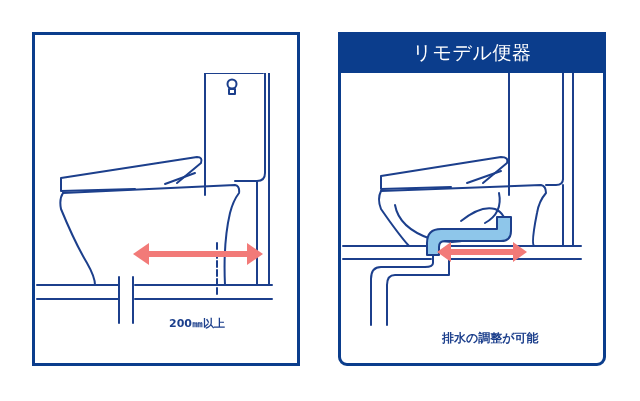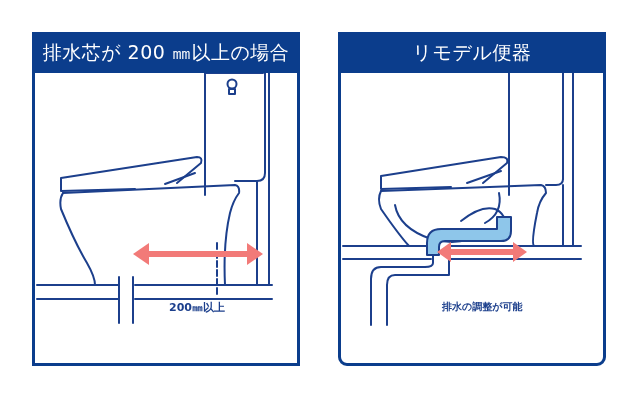--- a/index.html
+++ b/index.html
@@ -8,27 +8,26 @@
   .panel { position:absolute; top:32px; width:268px; height:334px;
            box-sizing:border-box; border:3px solid #0b3d8c; background:#fff; }
   .panel.left { left:32px; }
   .panel.right { left:338px;border-radius:9px; }
   .panel .hdr { position:absolute; left:-3px; top:-3px; width:268px; height:41px;
                 background:#0b3d8c; color:#fff; font-size:19px;
                 display:flex; align-items:center; justify-content:center;
                 letter-spacing:0.5px; }
   .panel svg { position:absolute; left:0; top:38px; }
   .lbl { position:absolute; color:#1c3f8c; font-weight:bold; font-size:11px;
-         white-space:nowrap; background:#fff; padding:0 1px; }
+         white-space:nowrap; background:#fff; padding:16px 1px; }
 </style>
 </head>
 <body>
 
 <div class="panel left">
-  <div class="hdr">排水芯が 200 ㎜以上の場合</div>
   <svg width="262" height="290" viewBox="0 0 262 290">
     <g fill="none" stroke="#1c3f8c" stroke-width="2" stroke-linecap="round" stroke-linejoin="round">
 
       <line x1="234" y1="-26" x2="234" y2="212"></line>
 
       <path d="M170 122 L170 -16 Q170 -22 176 -22 L224 -22 Q230 -22 230 -16 L230 100 Q230 108 222 108 L200 108"></path>
       <line x1="170" y1-="0" x2="228" y2="0"></line>
       <line x1="172" y1="-2" x2="228" y2="-2"></line>
 
       <circle cx="197" cy="11" r="4.5"></circle>
@@ -94,14 +93,14 @@
     </g>
 
     <path d="M156 144 L170 144 L170 158 Q170 168 160 168 L104 168 Q98 168 98 174 L98 182 L86 182 L86 170 Q86 156 100 156 L156 156 Z" fill="#8ec6ea" stroke="#1c3f8c" stroke-width="2" stroke-linejoin="round"></path>
 
     <g fill="#f27a78">
       <rect x="108" y="176" width="66" height="6"></rect>
       <polygon points="96,179 110,169 110,189"></polygon>
       <polygon points="186,179 172,169 172,189"></polygon>
     </g>
   </svg>
-  <div class="lbl" style="left:100px;top:265px;font-size:10px;">排水の調整が可能</div>
+  <div class="lbl" style="left:100px;top:279px;font-size:12px;">排水の調整が可能</div>
 </div>
 
 </body></html>

